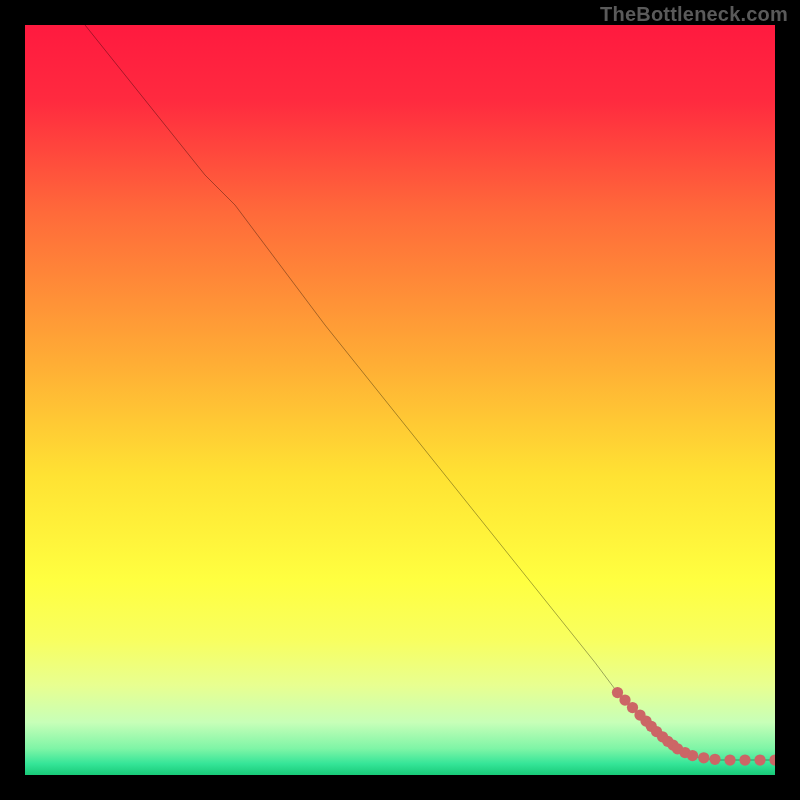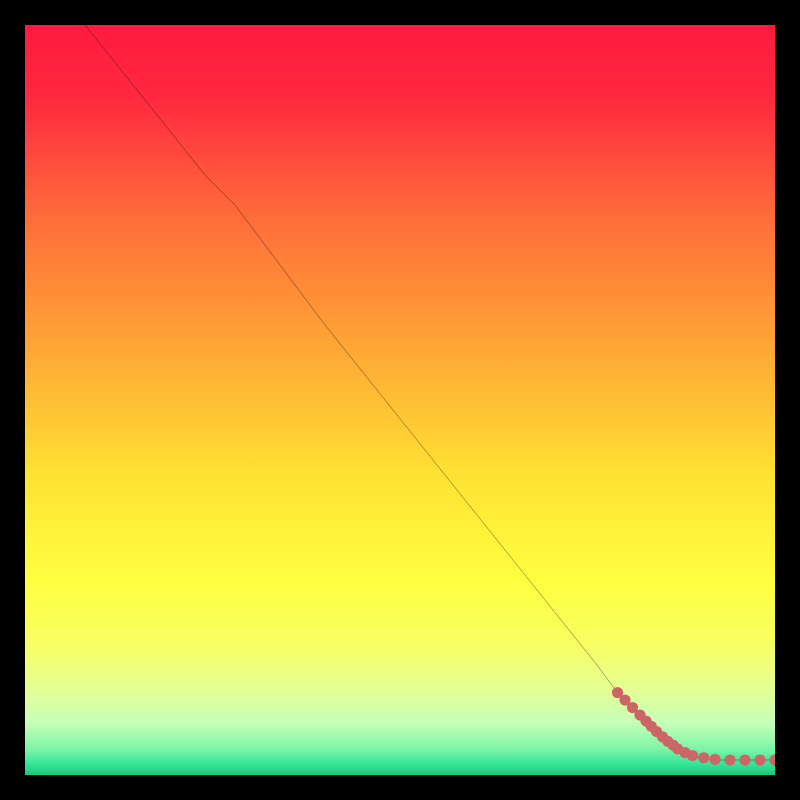--- a/index.html
+++ b/index.html
@@ -92,13 +92,14 @@
           <circle cx="100.00" cy="98.00" r="0.75" fill="#cc6666"></circle>
           <line x1="79.00" y1="89.00" x2="79.70" y2="89.90" stroke="#cc6666" stroke-width="1.6" stroke-linecap="round" vector-effect="non-scaling-stroke"></line>
           <line x1="80.00" y1="90.00" x2="80.70" y2="90.90" stroke="#cc6666" stroke-width="1.6" stroke-linecap="round" vector-effect="non-scaling-stroke"></line>
           <line x1="81.00" y1="91.00" x2="81.70" y2="91.90" stroke="#cc6666" stroke-width="1.6" stroke-linecap="round" vector-effect="non-scaling-stroke"></line>
           <line x1="82.00" y1="92.00" x2="82.70" y2="92.90" stroke="#cc6666" stroke-width="1.6" stroke-linecap="round" vector-effect="non-scaling-stroke"></line>
           <line x1="82.80" y1="92.80" x2="83.50" y2="93.70" stroke="#cc6666" stroke-width="1.6" stroke-linecap="round" vector-effect="non-scaling-stroke"></line>
         </g>
     </svg>
   </div>
 
+  <div class="watermark">TheBottleneck.com</div>
 </div>
 
 </body></html>

